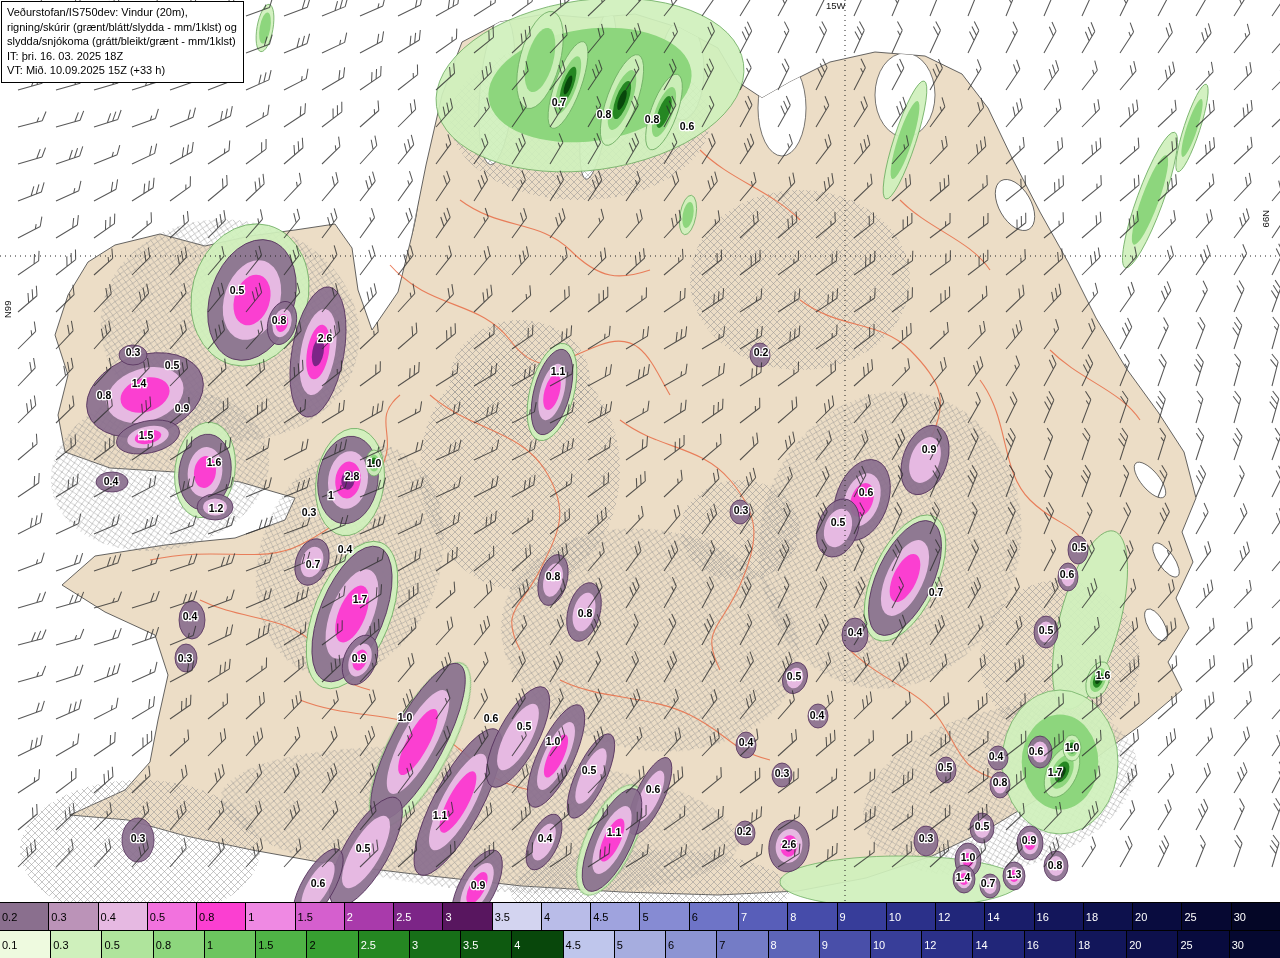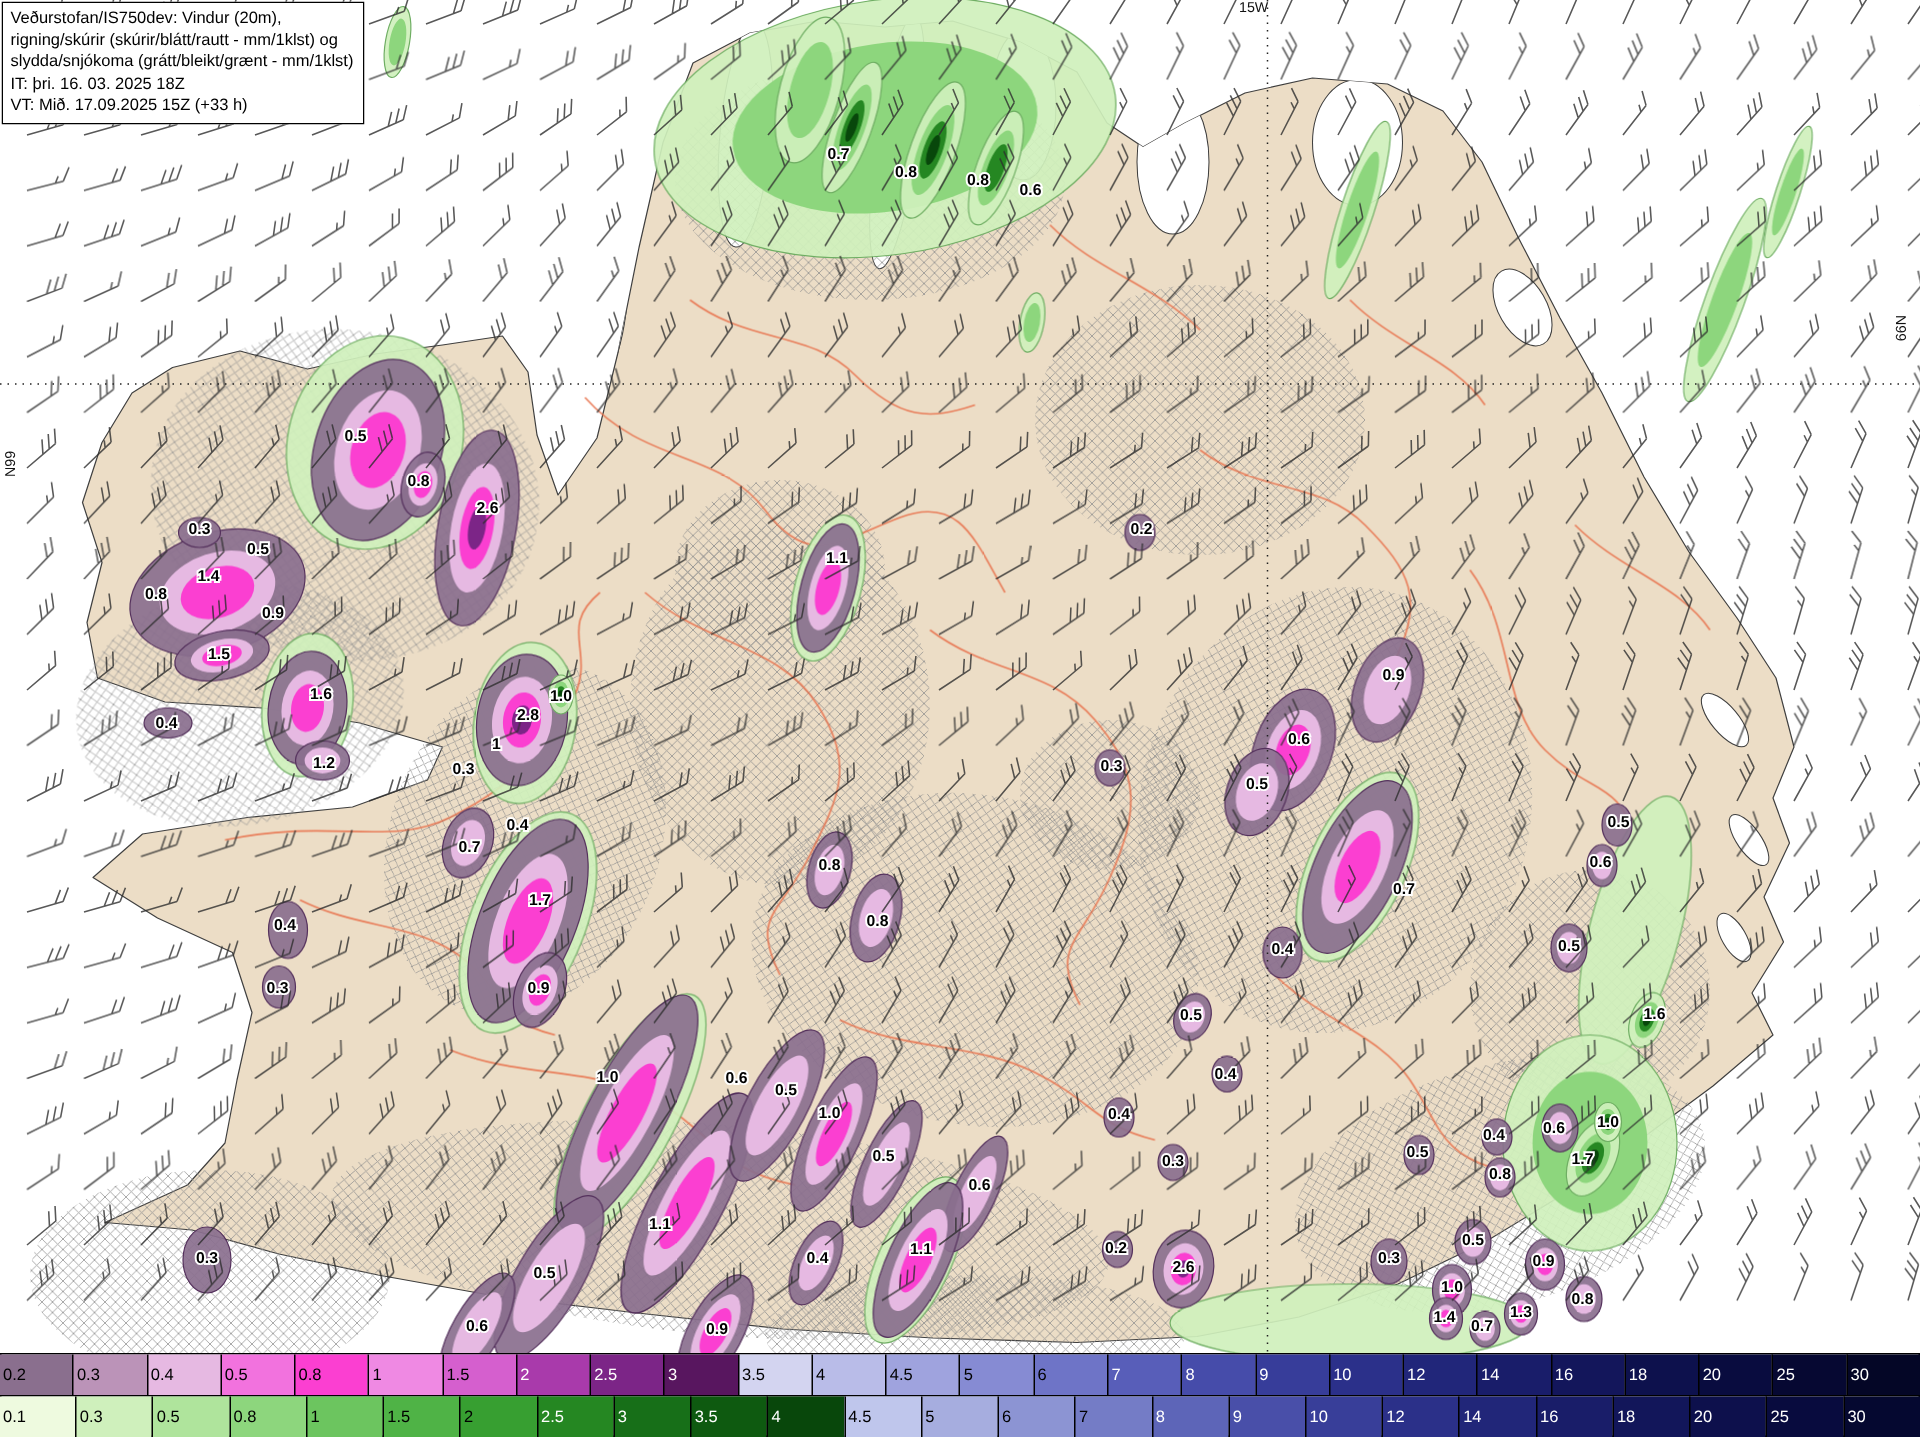--- a/index.html
+++ b/index.html
@@ -1171,24 +1171,24 @@
         <text x="1055" y="869" class="plabel">0.8</text>
         <text x="968" y="861" class="plabel">1.0</text>
         <text x="963" y="881" class="plabel">1.4</text>
         <text x="1014" y="878" class="plabel">1.3</text>
         <text x="988" y="887" class="plabel">0.7</text>
       </g>
   </svg>
 
   <div class="info-box">
     <div><b>Veðurstofan/IS750dev</b><span>: Vindur (20m),</span></div>
-    <div>rigning/skúrir (skúrir/blátt/rautt - mm/1klst) og</div>
+    <div>rigning/skúrir (grænt/blátt/slydda - mm/1klst) og</div>
     <div>slydda/snjókoma (grátt/bleikt/grænt - mm/1klst)</div>
     <div>IT: þri. 16. 03. 2025 18Z</div>
-    <div><b>VT: Mið. 17.09.2025 15Z</b><span> (+33 h)</span></div>
+    <div><b>VT: Mið. 10.09.2025 15Z</b><span> (+33 h)</span></div>
   </div>
 
   <span id="lbl-top" class="edge-label">15W</span>
   <span id="lbl-left" class="edge-label">N99</span>
   <span id="lbl-right" class="edge-label">N99</span>
 
   <div class="cbars">
     <div class="cbar" id="rainbar">
         <div class="cbar-seg" style="background: rgb(138, 111, 142);">
           <span style="color: rgb(0, 0, 0);">0.2</span>

